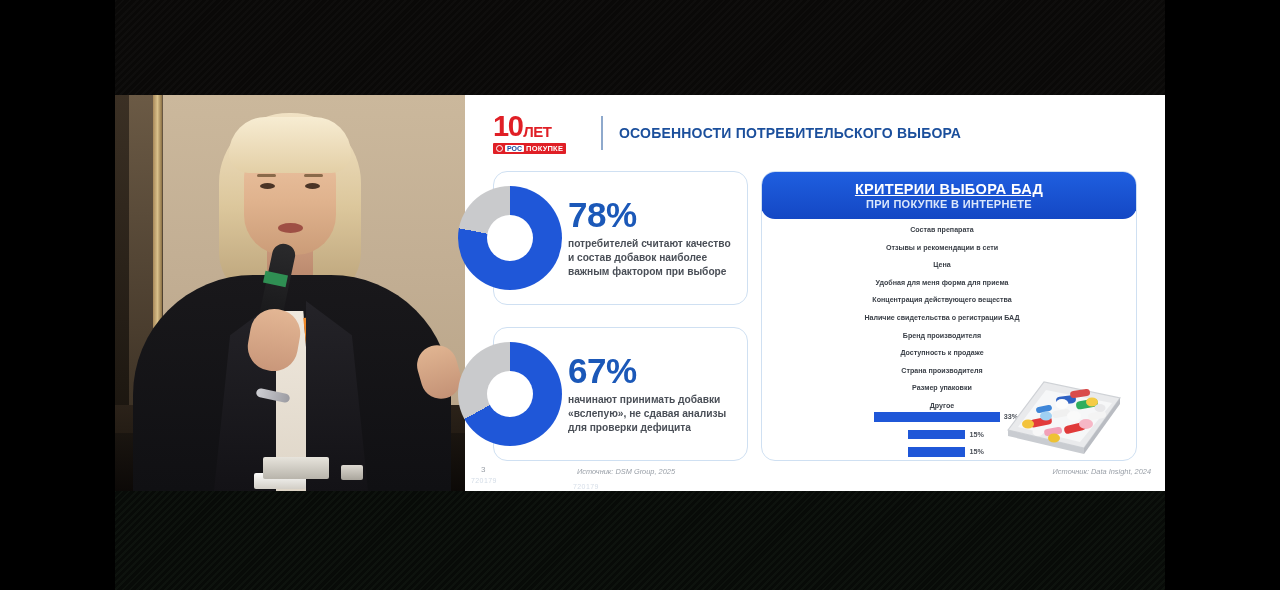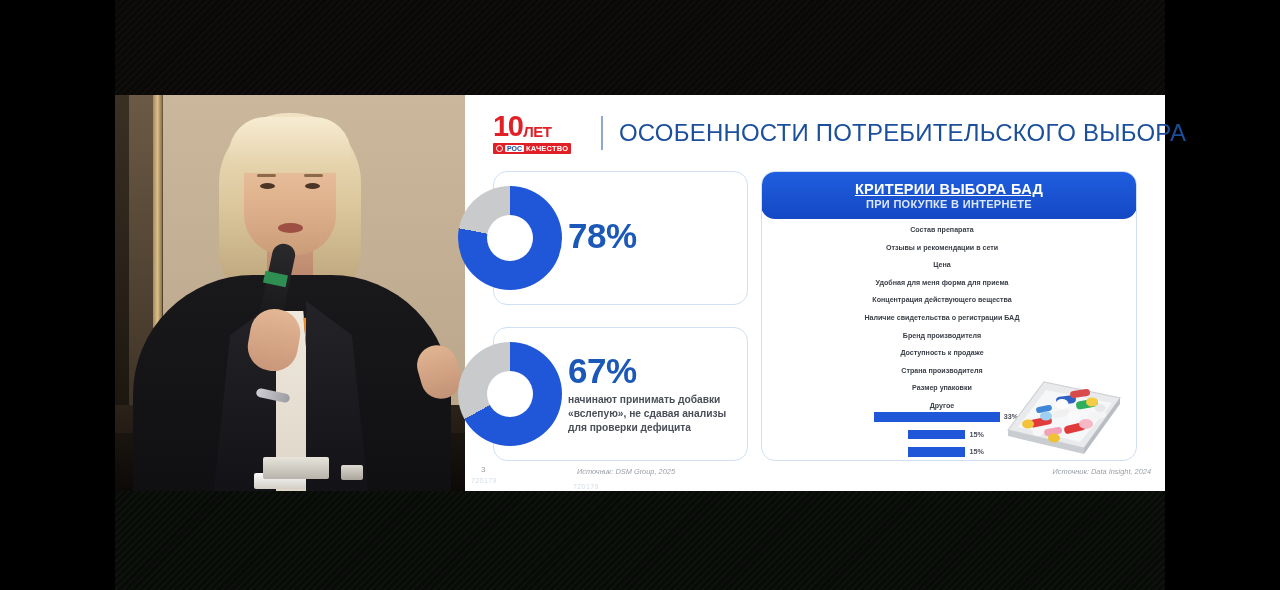--- a/index.html
+++ b/index.html
@@ -219,21 +219,21 @@
     font-size: 7px; font-weight: 700; padding: 0 2px;
     border-radius: 1px; letter-spacing: 0px;
   }
   .logo-kach {
     color: #ffffff; font-size: 7.5px; font-weight: 700; letter-spacing: 0.2px;
   }
   .hdr-divider {
     width: 2px; height: 34px; background: #8ea9cc; flex: 0 0 2px;
   }
   .hdr-title {
-    font-size: 24px; font-weight: 400; color: #1b4f9c;
+    font-size: 14px; font-weight: 700; color: #1b4f9c;
     letter-spacing: 0.2px; white-space: nowrap;
   }
 
   
   .stat-card {
     position: absolute;
     border: 1.4px solid #cfe0f2;
     border-radius: 14px;
     background: #ffffff;
     display: flex; align-items: center;
@@ -382,31 +382,32 @@
 
     <div class="slide-header">
       <div class="logo">
         <div class="logo-top">
           <span class="logo-10">10</span>
           <span class="logo-let">ЛЕТ</span>
         </div>
         <div class="logo-bar">
           <span class="logo-o"></span>
           <span class="logo-ros">РОС</span>
-          <span class="logo-kach">КАЧЕСТВО</span>
+          <span class="logo-kach">ПОКУПКЕ</span>
         </div>
       </div>
       <div class="hdr-divider"></div>
       <div class="hdr-title">ОСОБЕННОСТИ ПОТРЕБИТЕЛЬСКОГО ВЫБОРА</div>
     </div>
 
     <div class="stat-card" id="stat-card-0">
       <div class="donut" id="donut-0" style="background: conic-gradient(rgb(31, 87, 216) 0deg, rgb(31, 87, 216) 280.8deg, rgb(201, 202, 204) 280.8deg, rgb(201, 202, 204) 360deg);"></div>
       <div class="stat-text">
         <div class="stat-pct">78%</div>
+        <div class="stat-desc">потребителей считают качество и состав добавок наиболее важным фактором при выборе</div>
       </div>
     </div>
 
     <div class="stat-card" id="stat-card-1">
       <div class="donut" id="donut-1" style="background: conic-gradient(rgb(31, 87, 216) 0deg, rgb(31, 87, 216) 241.2deg, rgb(201, 202, 204) 241.2deg, rgb(201, 202, 204) 360deg);"></div>
       <div class="stat-text">
         <div class="stat-pct">67%</div>
         <div class="stat-desc">начинают принимать добавки «вслепую», не сдавая анализы для проверки дефицита</div>
       </div>
     </div>

